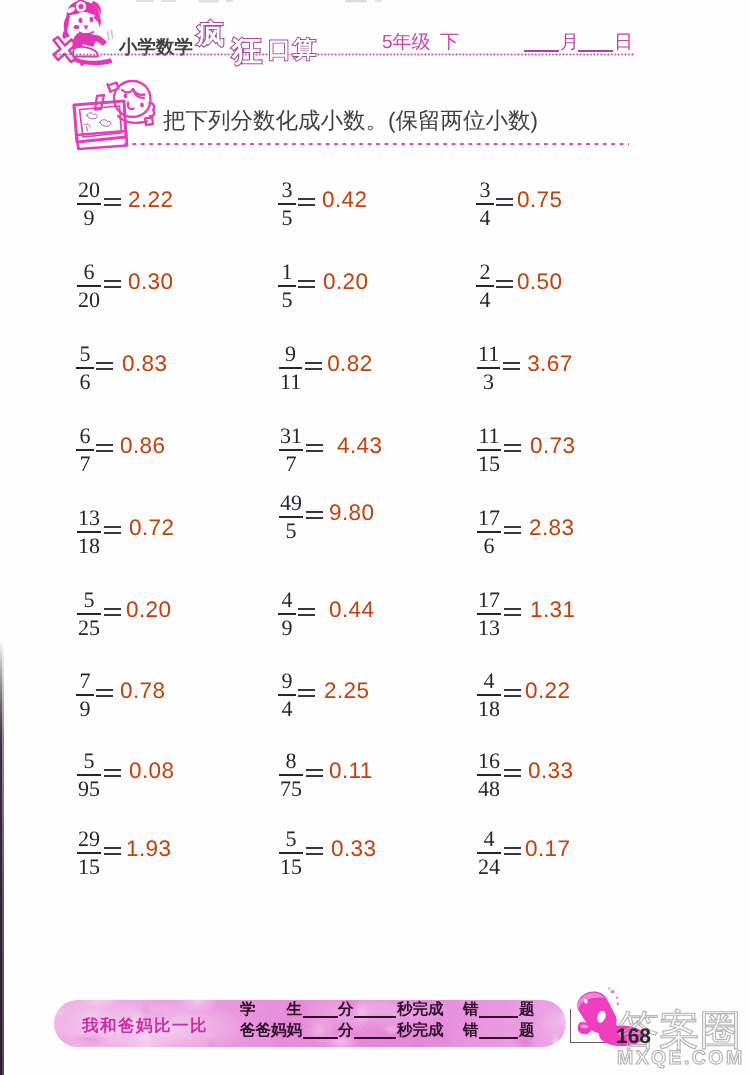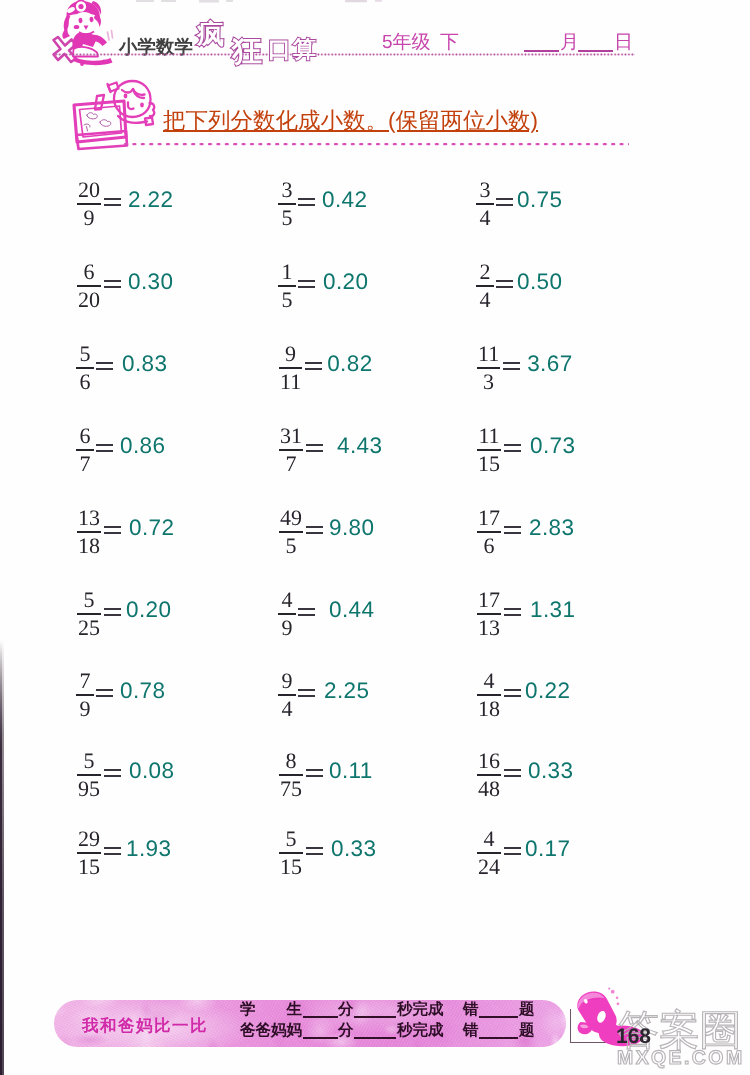--- a/index.html
+++ b/index.html
@@ -29,38 +29,38 @@
   .grade{position:absolute;left:382px;top:33px;font-size:19px;color:#c744ad;
          font-weight:500;white-space:nowrap;line-height:1;}
   .term{position:absolute;left:440px;top:33px;font-size:19px;color:#c744ad;
          font-weight:500;white-space:nowrap;line-height:1;}
   .md-line{position:absolute;height:1.8px;background:#b03f9e;top:50px;}
   .md-ch{position:absolute;top:33px;font-size:19px;color:#c744ad;font-weight:500;line-height:1;}
 
   
   .girl{position:absolute;left:66px;top:79px;width:96px;height:69px;line-height:0;}
   .girl svg{display:block;}
-  .instr{position:absolute;left:163px;top:110px;font-size:22.5px;color:#c2410c;
-         white-space:nowrap;letter-spacing:0px;line-height:1;text-decoration:underline;}
+  .instr{position:absolute;left:163px;top:110px;font-size:22.5px;color:#404040;
+         white-space:nowrap;letter-spacing:0px;line-height:1;}
   .instr-dash{position:absolute;left:124px;top:142px;width:505px;height:4px;line-height:0;}
   .instr-dash svg{display:block;}
 
   
   .prob{position:absolute;display:flex;align-items:center;white-space:nowrap;height:50px;}
   .frac{display:inline-flex;flex-direction:column;align-items:center;
         font-family:"Liberation Serif",serif;color:#27242c;font-size:22px;line-height:1;}
   .frac .num{padding:0 2px;}
   .frac .bar{width:calc(100% - 2px);height:1.5px;background:#27242c;margin:2.2px 0 2.4px;min-width:18px;}
   .frac .den{padding:0 2px;}
   .eq{display:inline-block;width:17px;height:7.4px;margin:0 4px 0 2px;position:relative;top:-2px;
       font-size:0;color:transparent;}
   .eq::before,.eq::after{content:"";position:absolute;left:0;width:17px;height:1.6px;background:#3a3640;}
   .eq::before{top:0;}
   .eq::after{top:5.8px;}
-  .ans{font-family:"Liberation Sans",sans-serif;color:#0f766e;font-size:22.5px;
+  .ans{font-family:"Liberation Sans",sans-serif;color:#c2410c;font-size:22.5px;
        letter-spacing:0.4px;position:relative;top:-4px;}
 
   
   .fbanner{position:absolute;left:54px;top:1000px;width:512px;height:47px;
            border-radius:24px;overflow:hidden;
            background:
              radial-gradient(ellipse 140px 40px at 20% 60%, rgba(255,255,255,.55), rgba(255,255,255,0) 70%),
              radial-gradient(ellipse 120px 30px at 62% 25%, rgba(255,255,255,.35), rgba(255,255,255,0) 70%),
              linear-gradient(100deg,#f2b8e8 0%,#ec9ee0 26%,#e88cdb 46%,#e586d9 68%,#eda6e6 100%);}
   .fbanner .mottle{position:absolute;left:0;top:0;right:0;bottom:0;
@@ -333,21 +333,21 @@
       </div>
       <div class="prob" style="left: 76px; top: 507px;">
         <span class="frac">
           <span class="num">13</span>
           <span class="bar"></span>
           <span class="den">18</span>
         </span>
         <span class="eq">=</span>
         <span class="ans" style="margin-left:4px">0.72</span>
       </div>
-      <div class="prob" style="left: 278px; top: 507px;">
+      <div class="prob" style="left: 278px; top: 492px;">
         <span class="frac">
           <span class="num">49</span>
           <span class="bar"></span>
           <span class="den">5</span>
         </span>
         <span class="eq">=</span>
         <span class="ans" style="margin-left:2px">9.80</span>
       </div>
       <div class="prob" style="left: 476px; top: 507px;">
         <span class="frac">

